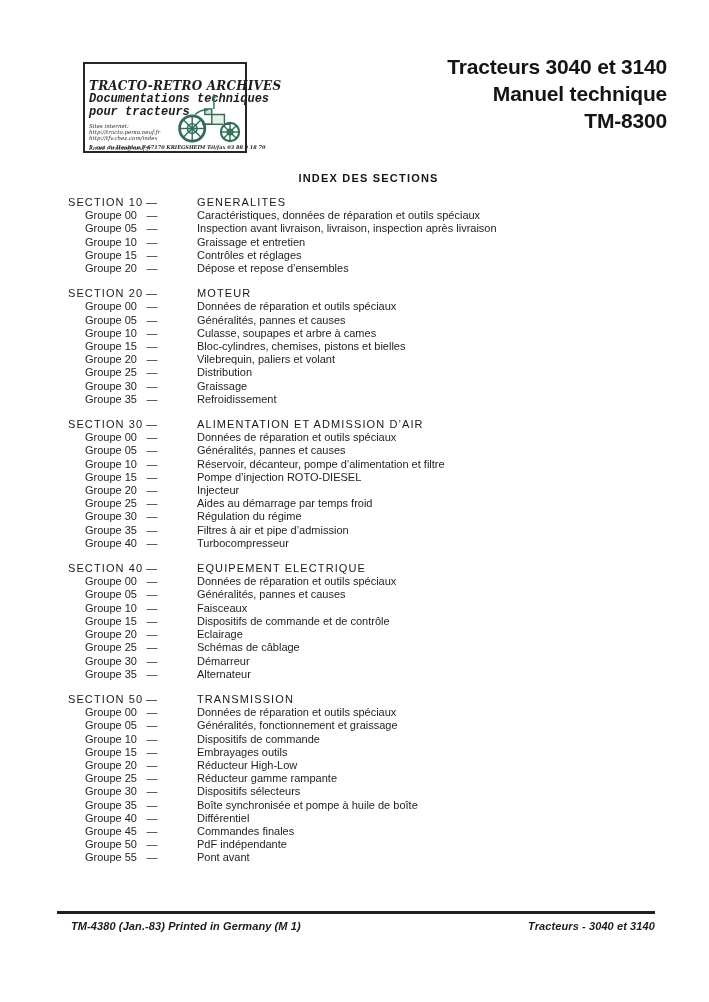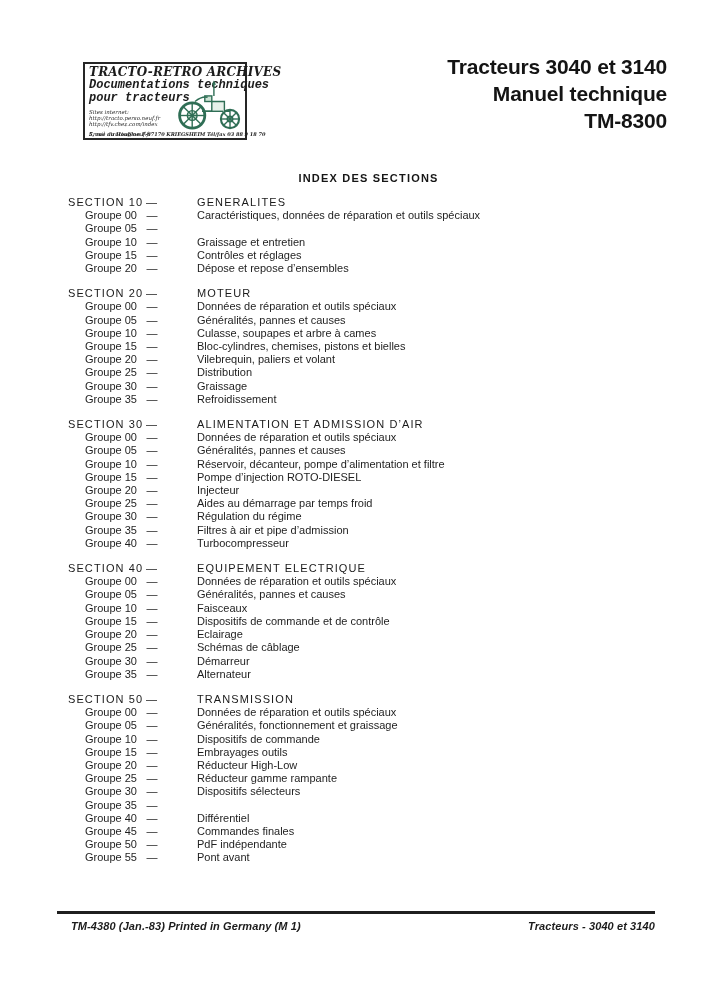--- a/index.html
+++ b/index.html
@@ -8,24 +8,24 @@
     width:709px;height:1002px;
     background:#ffffff;
     margin:0 auto;
     overflow:hidden;
     font-family:"Liberation Sans", sans-serif;
     color:#1e1e1e;
   }
   
   .stamp{
     position:absolute;left:83px;top:62px;
-    width:164px;height:78px;
+    width:164px;height:91px;
     border:2.5px solid #262626;
     box-sizing:border-box;
-    padding:2px 4px;
+    padding:16px 4px;
     background:#fff;
   }
   .stamp-title{
     font-family:"DejaVu Serif", serif;
     font-style:italic;font-weight:bold;
     font-size:12px;letter-spacing:.2px;
     white-space:nowrap;line-height:13px;
     color:#1c1c1c;
   }
   .stamp-sub{
@@ -161,20 +161,21 @@
           <span class="ttl">GENERALITES</span>
         </div>
         <div class="row group-row">
           <span class="lbl">Groupe 00</span>
           <span class="dash">—</span>
           <span class="ttl">Caractéristiques, données de réparation et outils spéciaux</span>
         </div>
         <div class="row group-row">
           <span class="lbl">Groupe 05</span>
           <span class="dash">—</span>
+          <span class="ttl">Inspection avant livraison, livraison, inspection après livraison</span>
         </div>
         <div class="row group-row">
           <span class="lbl">Groupe 10</span>
           <span class="dash">—</span>
           <span class="ttl">Graissage et entretien</span>
         </div>
         <div class="row group-row">
           <span class="lbl">Groupe 15</span>
           <span class="dash">—</span>
           <span class="ttl">Contrôles et réglages</span>
@@ -368,20 +369,21 @@
           <span class="ttl">Réducteur gamme rampante</span>
         </div>
         <div class="row group-row">
           <span class="lbl">Groupe 30</span>
           <span class="dash">—</span>
           <span class="ttl">Dispositifs sélecteurs</span>
         </div>
         <div class="row group-row">
           <span class="lbl">Groupe 35</span>
           <span class="dash">—</span>
+          <span class="ttl">Boîte synchronisée et pompe à huile de boîte</span>
         </div>
         <div class="row group-row">
           <span class="lbl">Groupe 40</span>
           <span class="dash">—</span>
           <span class="ttl">Différentiel</span>
         </div>
         <div class="row group-row">
           <span class="lbl">Groupe 45</span>
           <span class="dash">—</span>
           <span class="ttl">Commandes finales</span>

